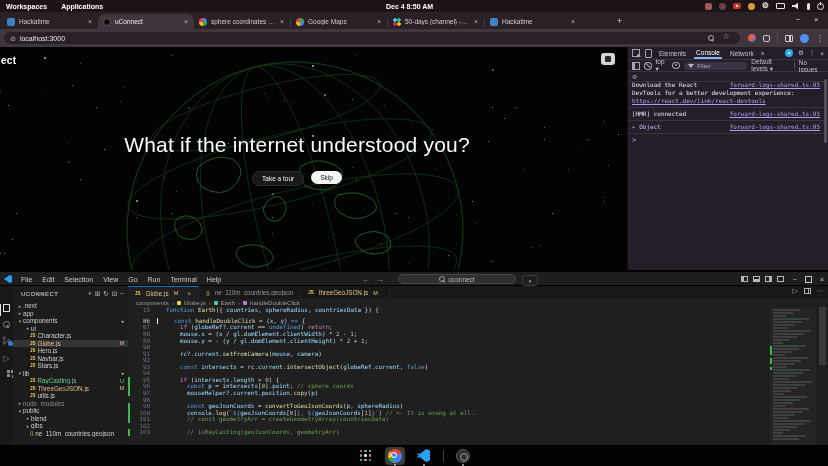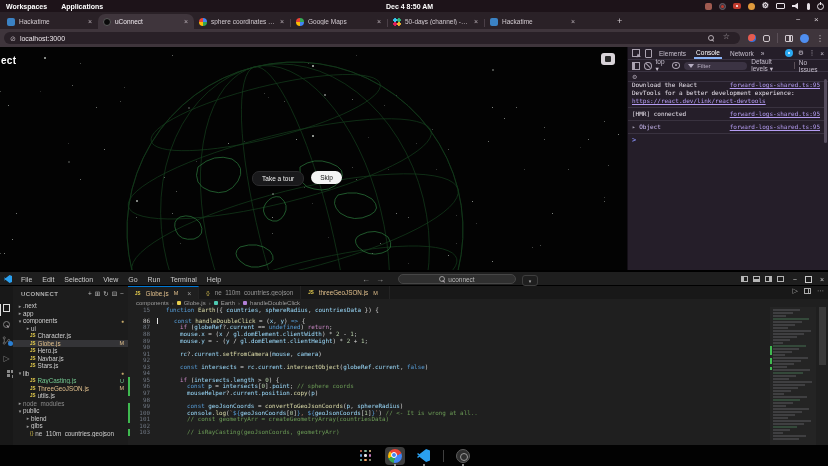--- a/index.html
+++ b/index.html
@@ -388,20 +388,21 @@
           <div class="star" style="left: 384px; top: 58px; width: 1px; height: 1px; opacity: 0.37;"></div>
           <div class="star" style="left: 492px; top: 60px; width: 1px; height: 1px; opacity: 0.81;"></div>
           <div class="star" style="left: 80px; top: 132px; width: 1px; height: 1px; opacity: 0.65;"></div>
           <div class="star" style="left: 272px; top: 170px; width: 1px; height: 1px; opacity: 0.81;"></div>
           <div class="star" style="left: 456px; top: 196px; width: 1px; height: 1px; opacity: 0.33;"></div>
         </div>
       <span class="a" id="logofrag">ect</span>
       <div class="a" id="pagewidget">
           <span></span>
         </div>
+      <div class="a" id="heading">What if the internet understood you?</div>
       <div class="a" id="cta">
         <div class="btn" id="btn-tour">Take a tour</div>
         <div class="btn" id="btn-skip">Skip</div>
       </div>
     </div>
 
     <div class="a" id="devtools">
       <div class="dtrow" id="dtrow1">
         <span class="insp"></span>
         <span class="devi"></span>

